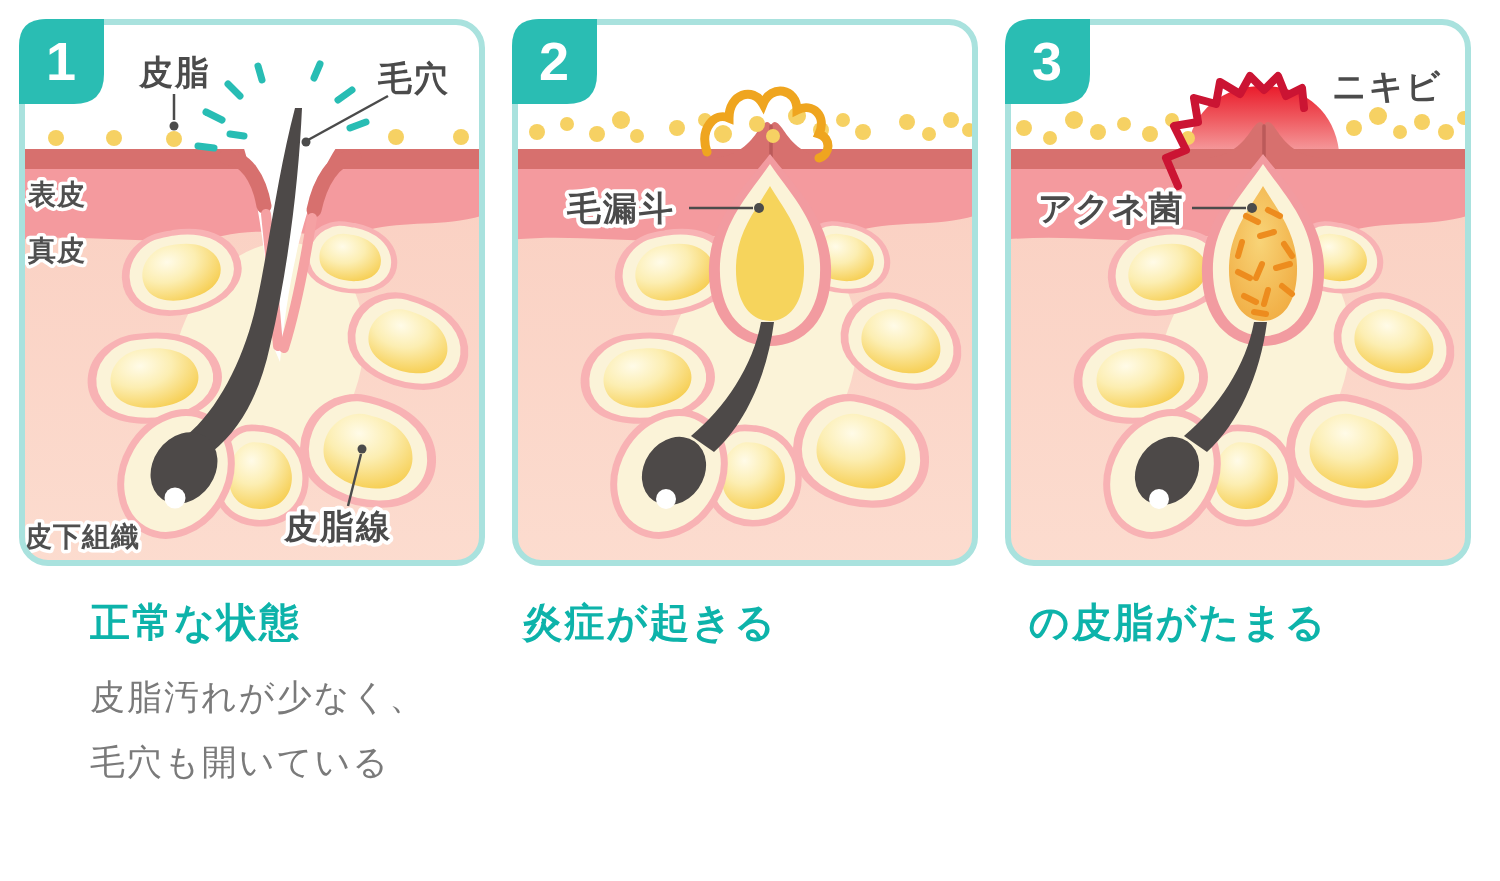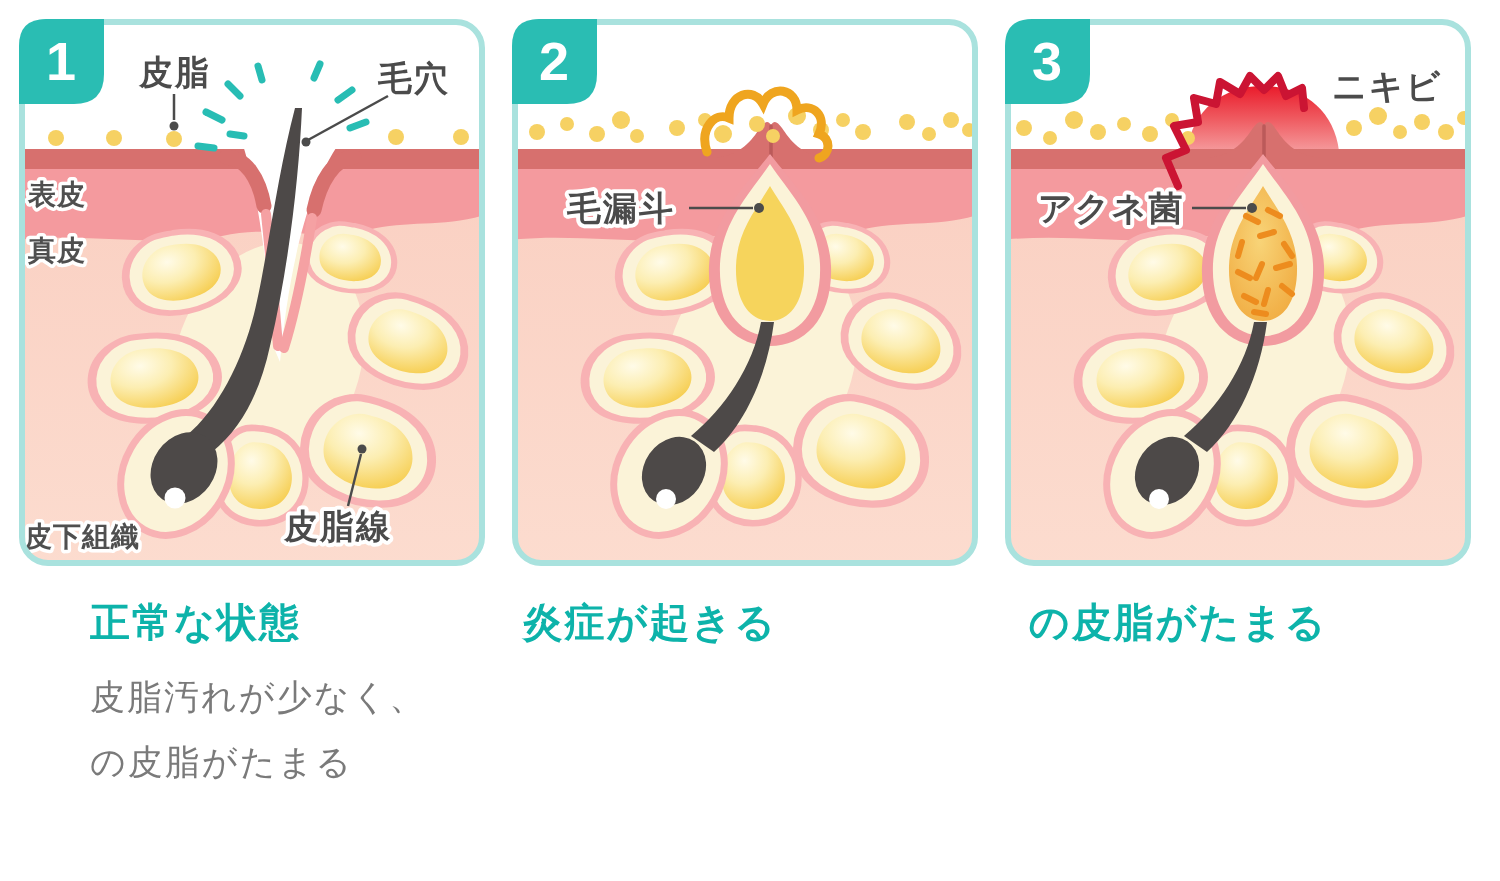--- a/index.html
+++ b/index.html
@@ -260,21 +260,21 @@
         <path class="badge" d="M30,3 H88 V58 Q88,88 58,88 H3 V30 Q3,3 30,3 Z"></path>
         <text class="badge-num" x="45" y="64">3</text>
       </svg>
     </section>
   </div>
 
   <div class="captions">
     <div class="caption indent">
       <h2>正常な状態</h2>
       <p>皮脂汚れが少なく、
-の皮脂がたまる</p>
+毛穴も開いている</p>
     </div>
     <div class="caption">
       <h2>炎症が起きる</h2>
     </div>
     <div class="caption">
       <h2>の皮脂がたまる</h2>
     </div>
   </div>
 </div>
 

